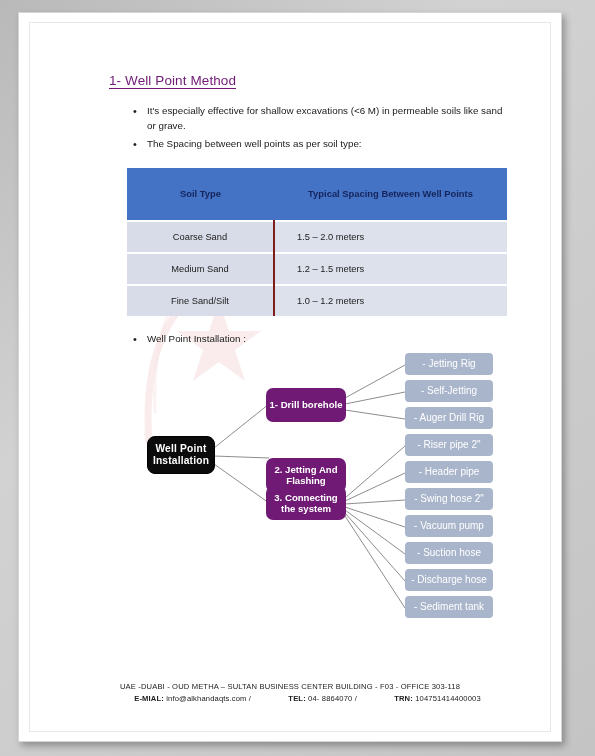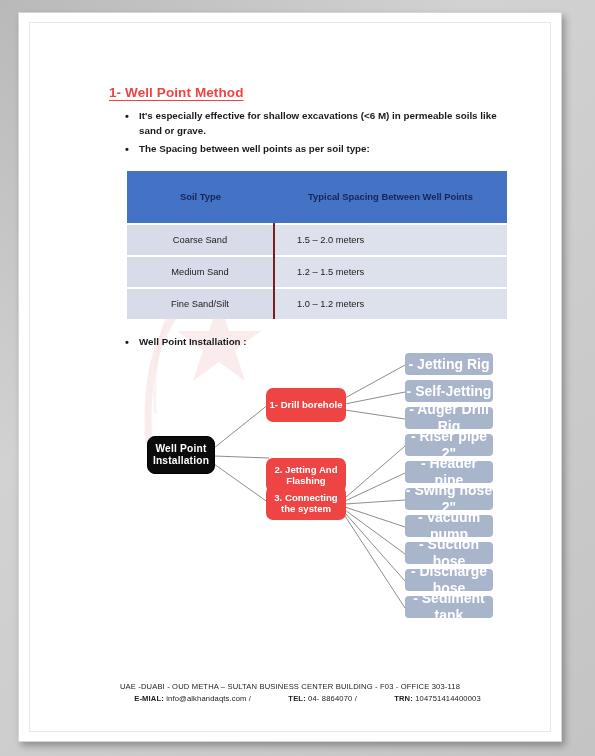--- a/index.html
+++ b/index.html
@@ -54,34 +54,33 @@
 
   
   #content {
     position: absolute;
     left: 90px;
     top: 60px;
     width: 420px;
   }
 
   #doc-heading {
-    color: #ef4444;
+    color: #701a75;
     font-size: 13.5px;
-    font-weight: bold;
+    font-weight: normal;
     letter-spacing: .1px;
     text-decoration: underline;
     text-underline-offset: 3px;
-    margin: 12px 0 9px 0;
+    margin: 0 0 9px 0;
   }
 
   ul.bullets {
     list-style: none;
-    margin: 8px;
+    margin: 16px;
     padding: 0;
-    font-weight: bold;
   }
   ul.bullets > li {
     position: relative;
     padding-left: 22px;
     font-size: 9.8px;
     color: #1a1a1a;
     line-height: 1.52;
     margin-bottom: 3px;
   }
   ul.bullets > li::before {
@@ -163,29 +162,29 @@
   }
   .node.root {
     background: #0b0b0b;
     border: 1px solid #000;
     border-radius: 8px;
     font-size: 10.2px;
     font-weight: bold;
     letter-spacing: .2px;
   }
   .node.branch {
-    background: #ef4444;
+    background: #701a75;
     font-size: 9.6px;
     font-weight: bold;
     border-radius: 7px;
   }
   .node.leaf {
     background: #a9b5cb;
-    font-size: 14px;
-    font-weight: bold;
+    font-size: 10px;
+    font-weight: normal;
     border-radius: 4px;
   }
 
   
   #footer {
     position: absolute;
     left: 30px;
     right: 30px;
     top: 668px;
     text-align: center;

